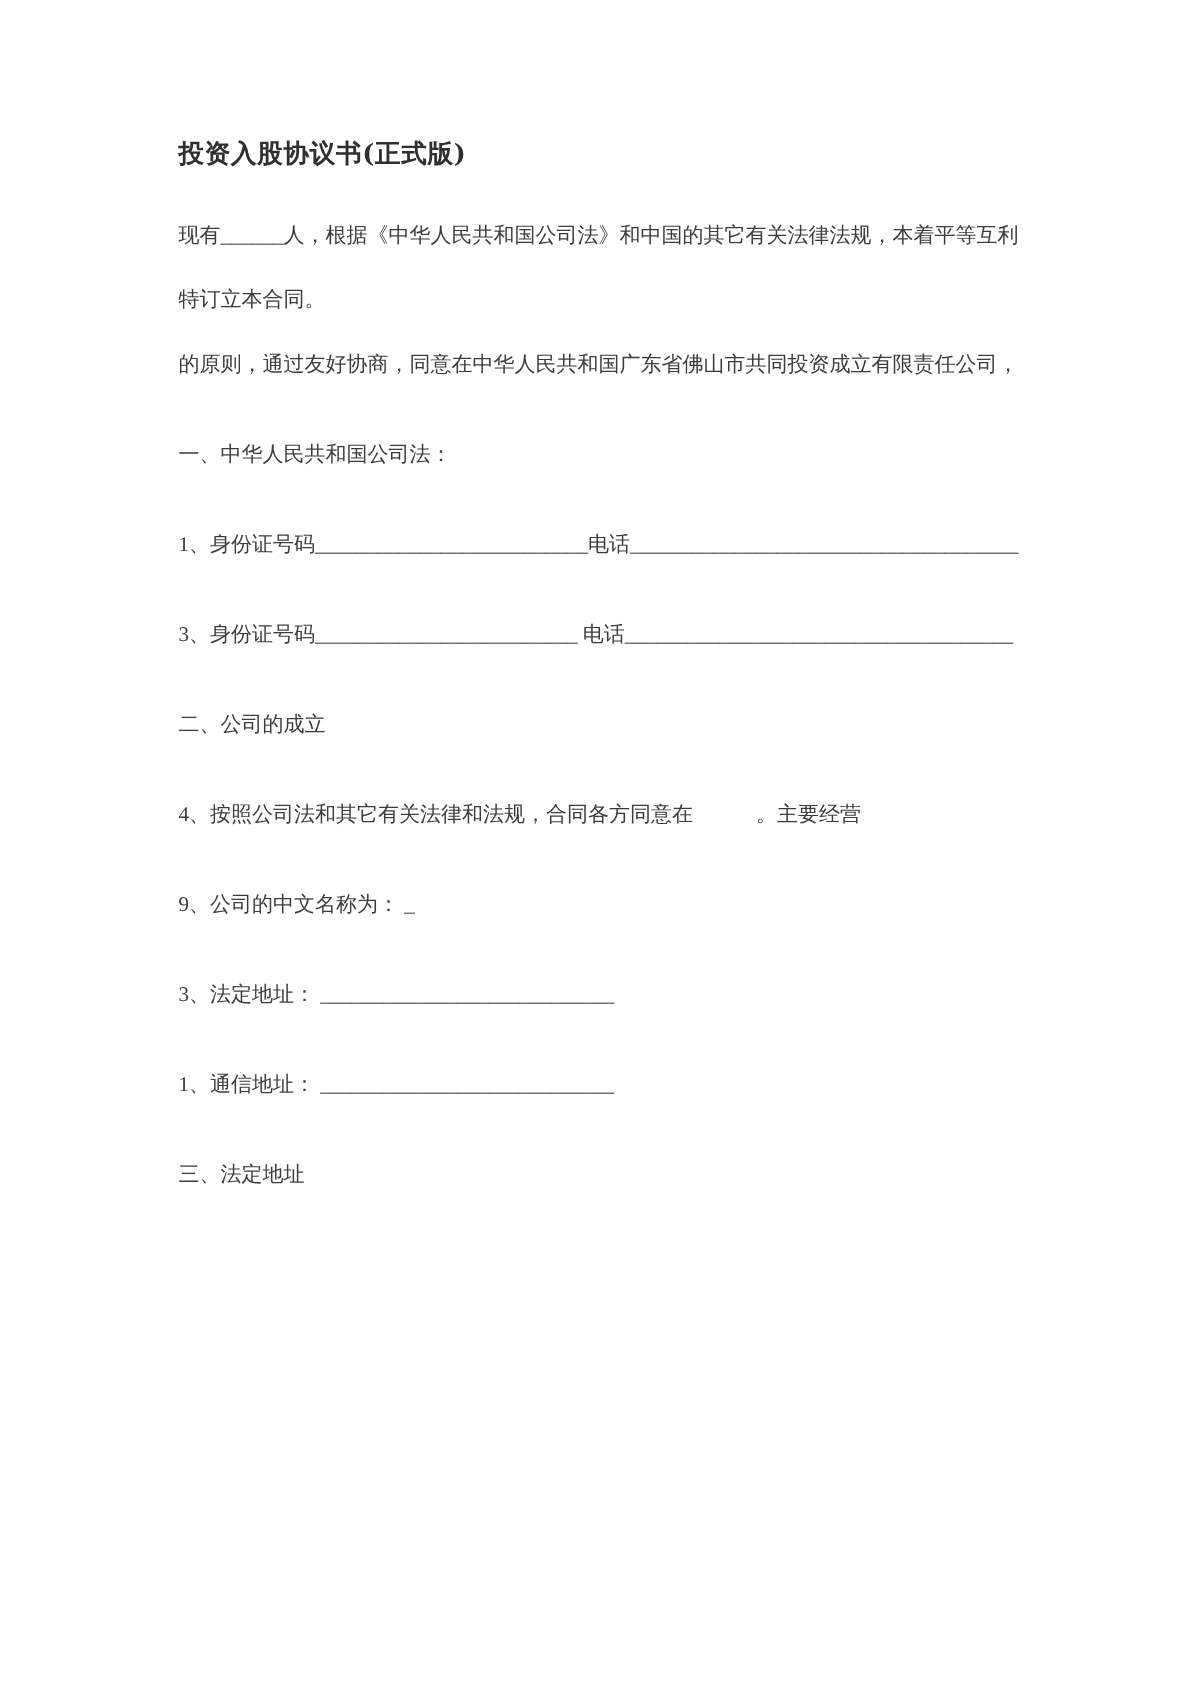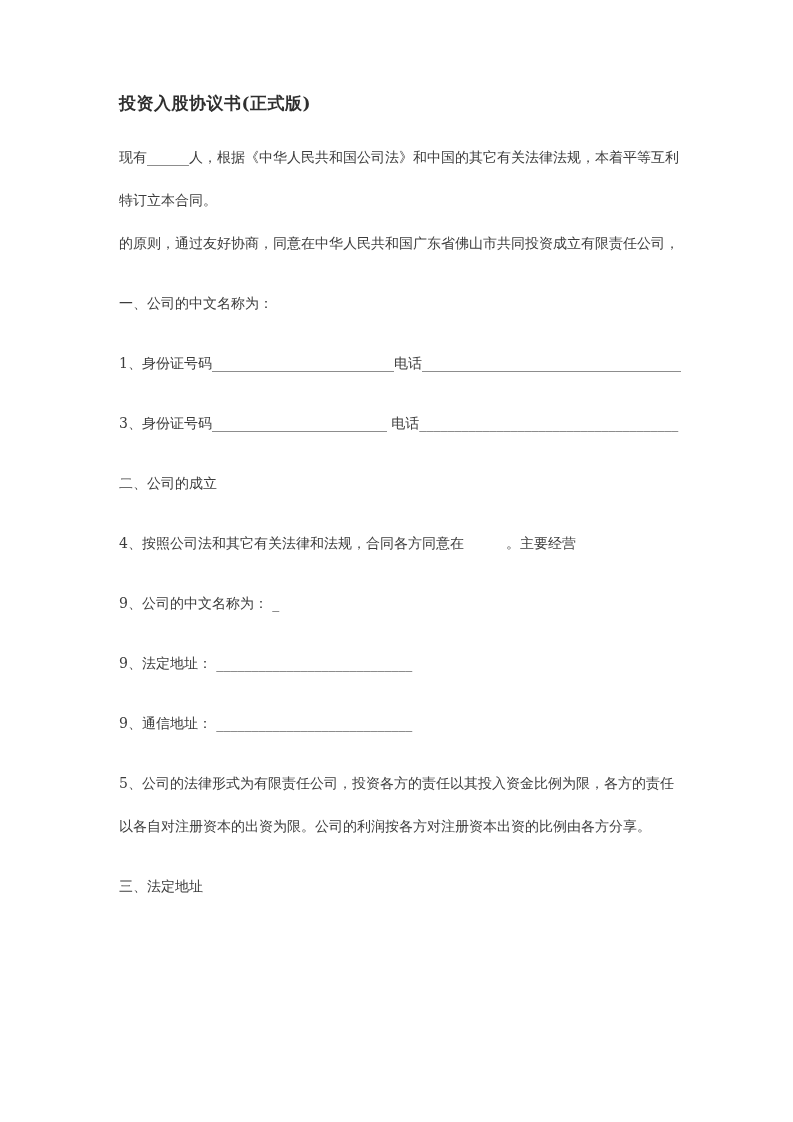--- a/index.html
+++ b/index.html
@@ -27,37 +27,38 @@
     margin: 0 0 11px 0;
     white-space: pre;
   }
   .para {
     margin: 0 0 17px 0;
   }
   .line {
     font-size: 14px;
     line-height: 43px;
     white-space: pre;
+    font-family: Liberation Serif, serif;
   }
 </style>
 </head>
 <body>
 
 <div class="page">
 
   <h1 class="doc-title">投资入股协议书(正式版)</h1>
 
   <div class="para">
     <div class="line">现有______人，根据《中华人民共和国公司法》和中国的其它有关法律法规，本着平等互利</div>
     <div class="line">特订立本合同。</div>
     <div class="line">的原则，通过友好协商，同意在中华人民共和国广东省佛山市共同投资成立有限责任公司，</div>
   </div>
 
   <div class="para">
-    <div class="line">一、公司的中文名称为：</div>
+    <div class="line">一、中华人民共和国公司法：</div>
   </div>
 
   <div class="para">
     <div class="line">1、身份证号码__________________________电话_____________________________________</div>
   </div>
 
 
   <div class="para">
     <div class="line">3、身份证号码_________________________ 电话_____________________________________</div>
   </div>
@@ -68,30 +69,26 @@
 
   <div class="para">
     <div class="line">4、按照公司法和其它有关法律和法规，合同各方同意在　　　。主要经营</div>
   </div>
 
   <div class="para">
     <div class="line">9、公司的中文名称为： _</div>
   </div>
 
   <div class="para">
-    <div class="line">9、法定地址： ____________________________</div>
+    <div class="line">3、法定地址： ____________________________</div>
   </div>
 
   <div class="para">
-    <div class="line">9、通信地址： ____________________________</div>
+    <div class="line">1、通信地址： ____________________________</div>
   </div>
 
-  <div class="para">
-    <div class="line">5、公司的法律形式为有限责任公司，投资各方的责任以其投入资金比例为限，各方的责任</div>
-    <div class="line">以各自对注册资本的出资为限。公司的利润按各方对注册资本出资的比例由各方分享。</div>
-  </div>
 
   <div class="para">
     <div class="line">三、法定地址</div>
   </div>
 
 
 </div>
 
 </body></html>

